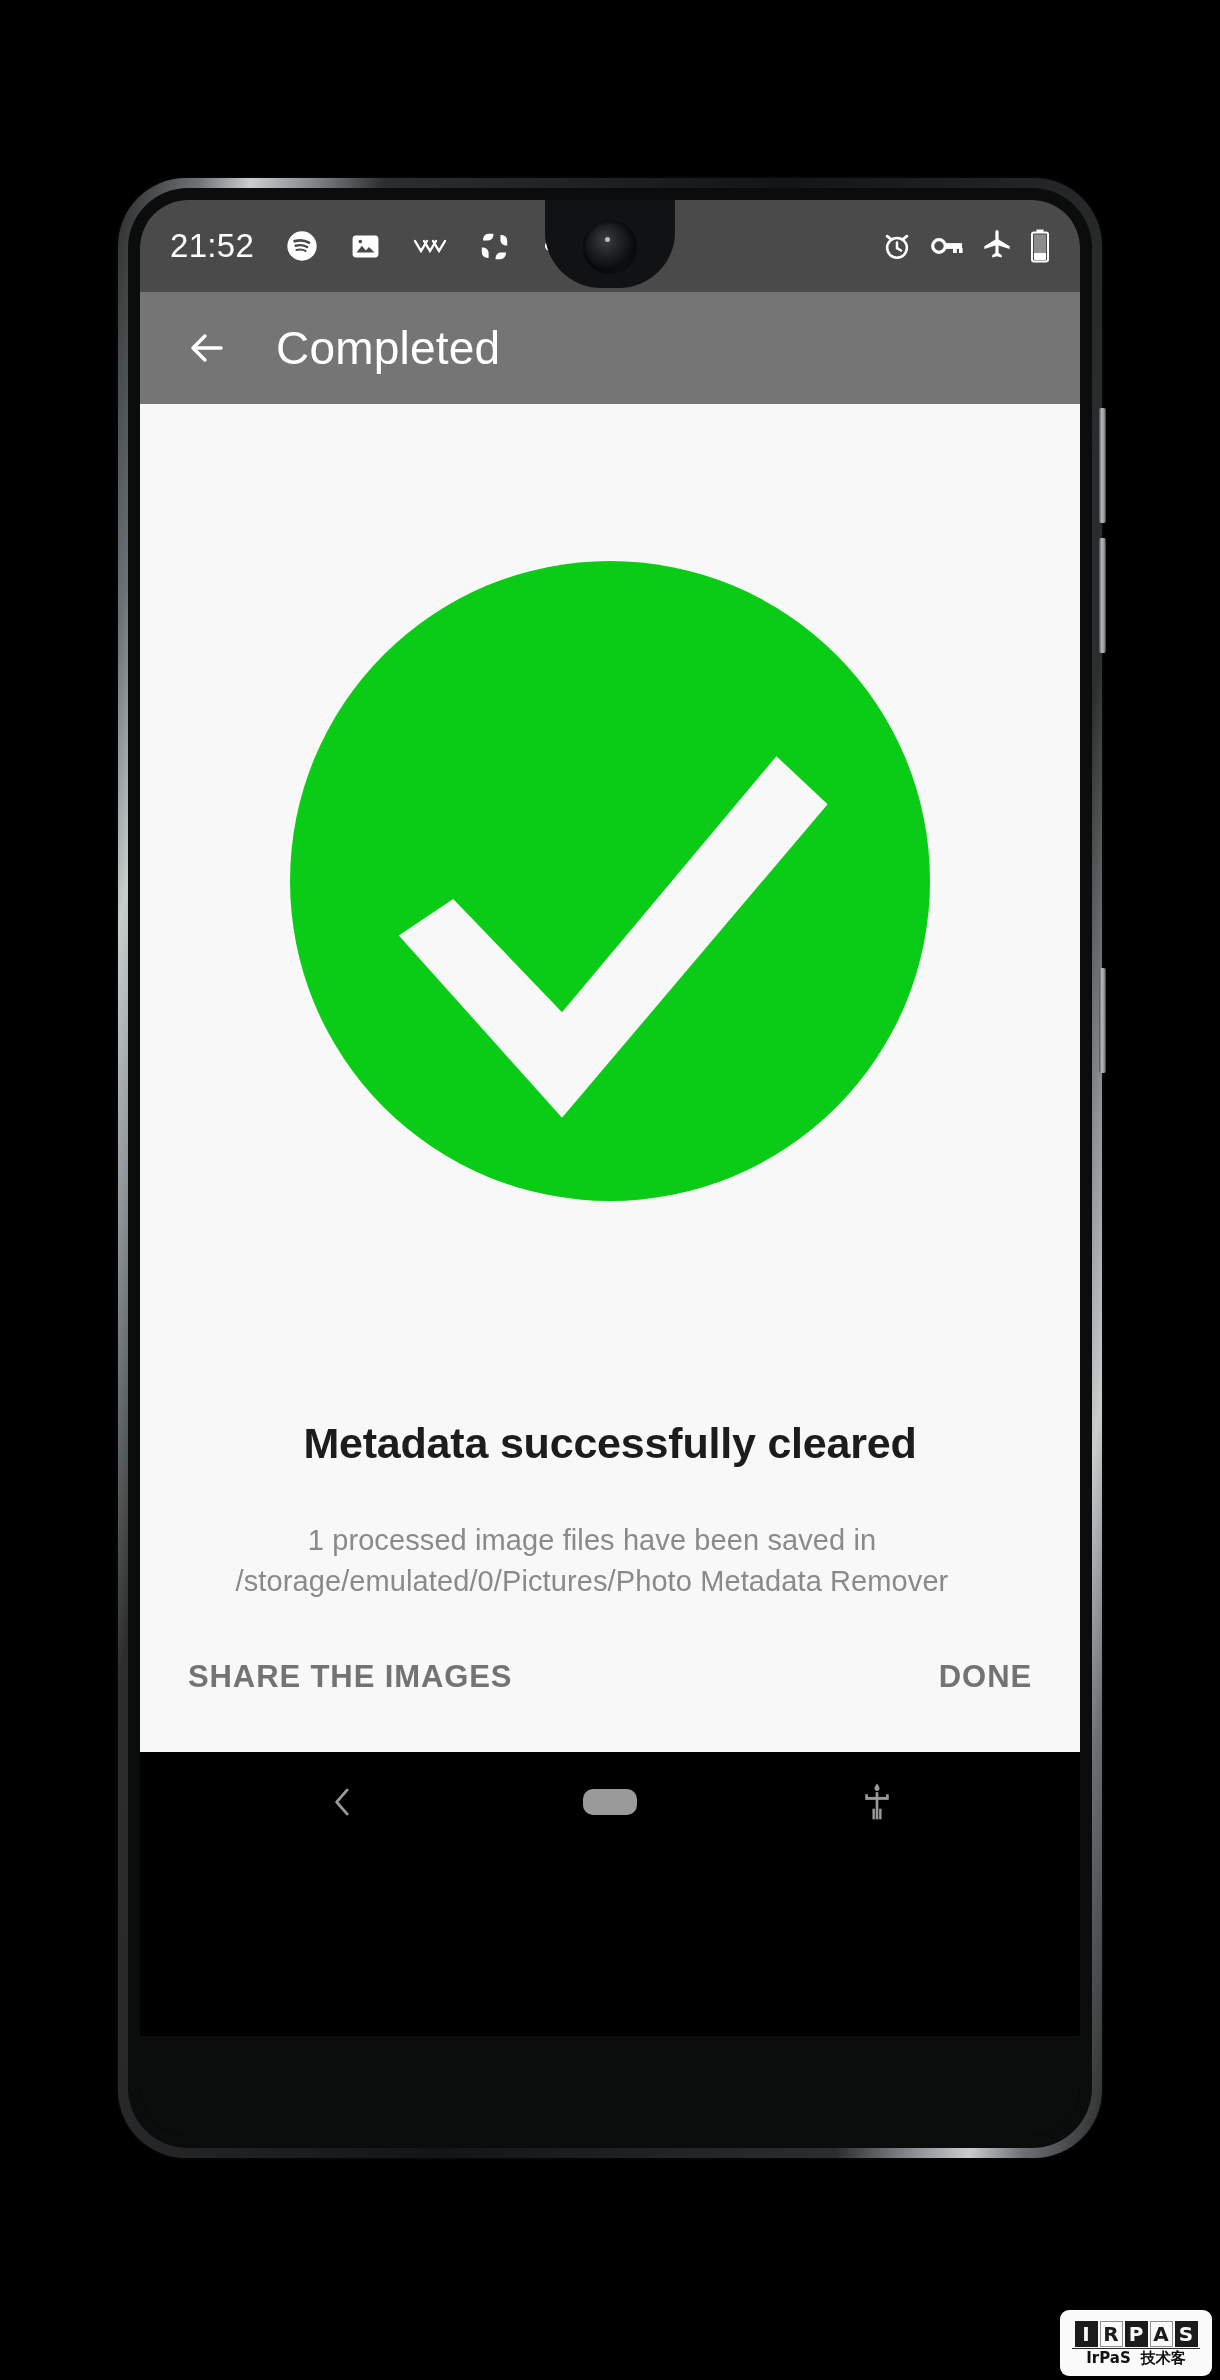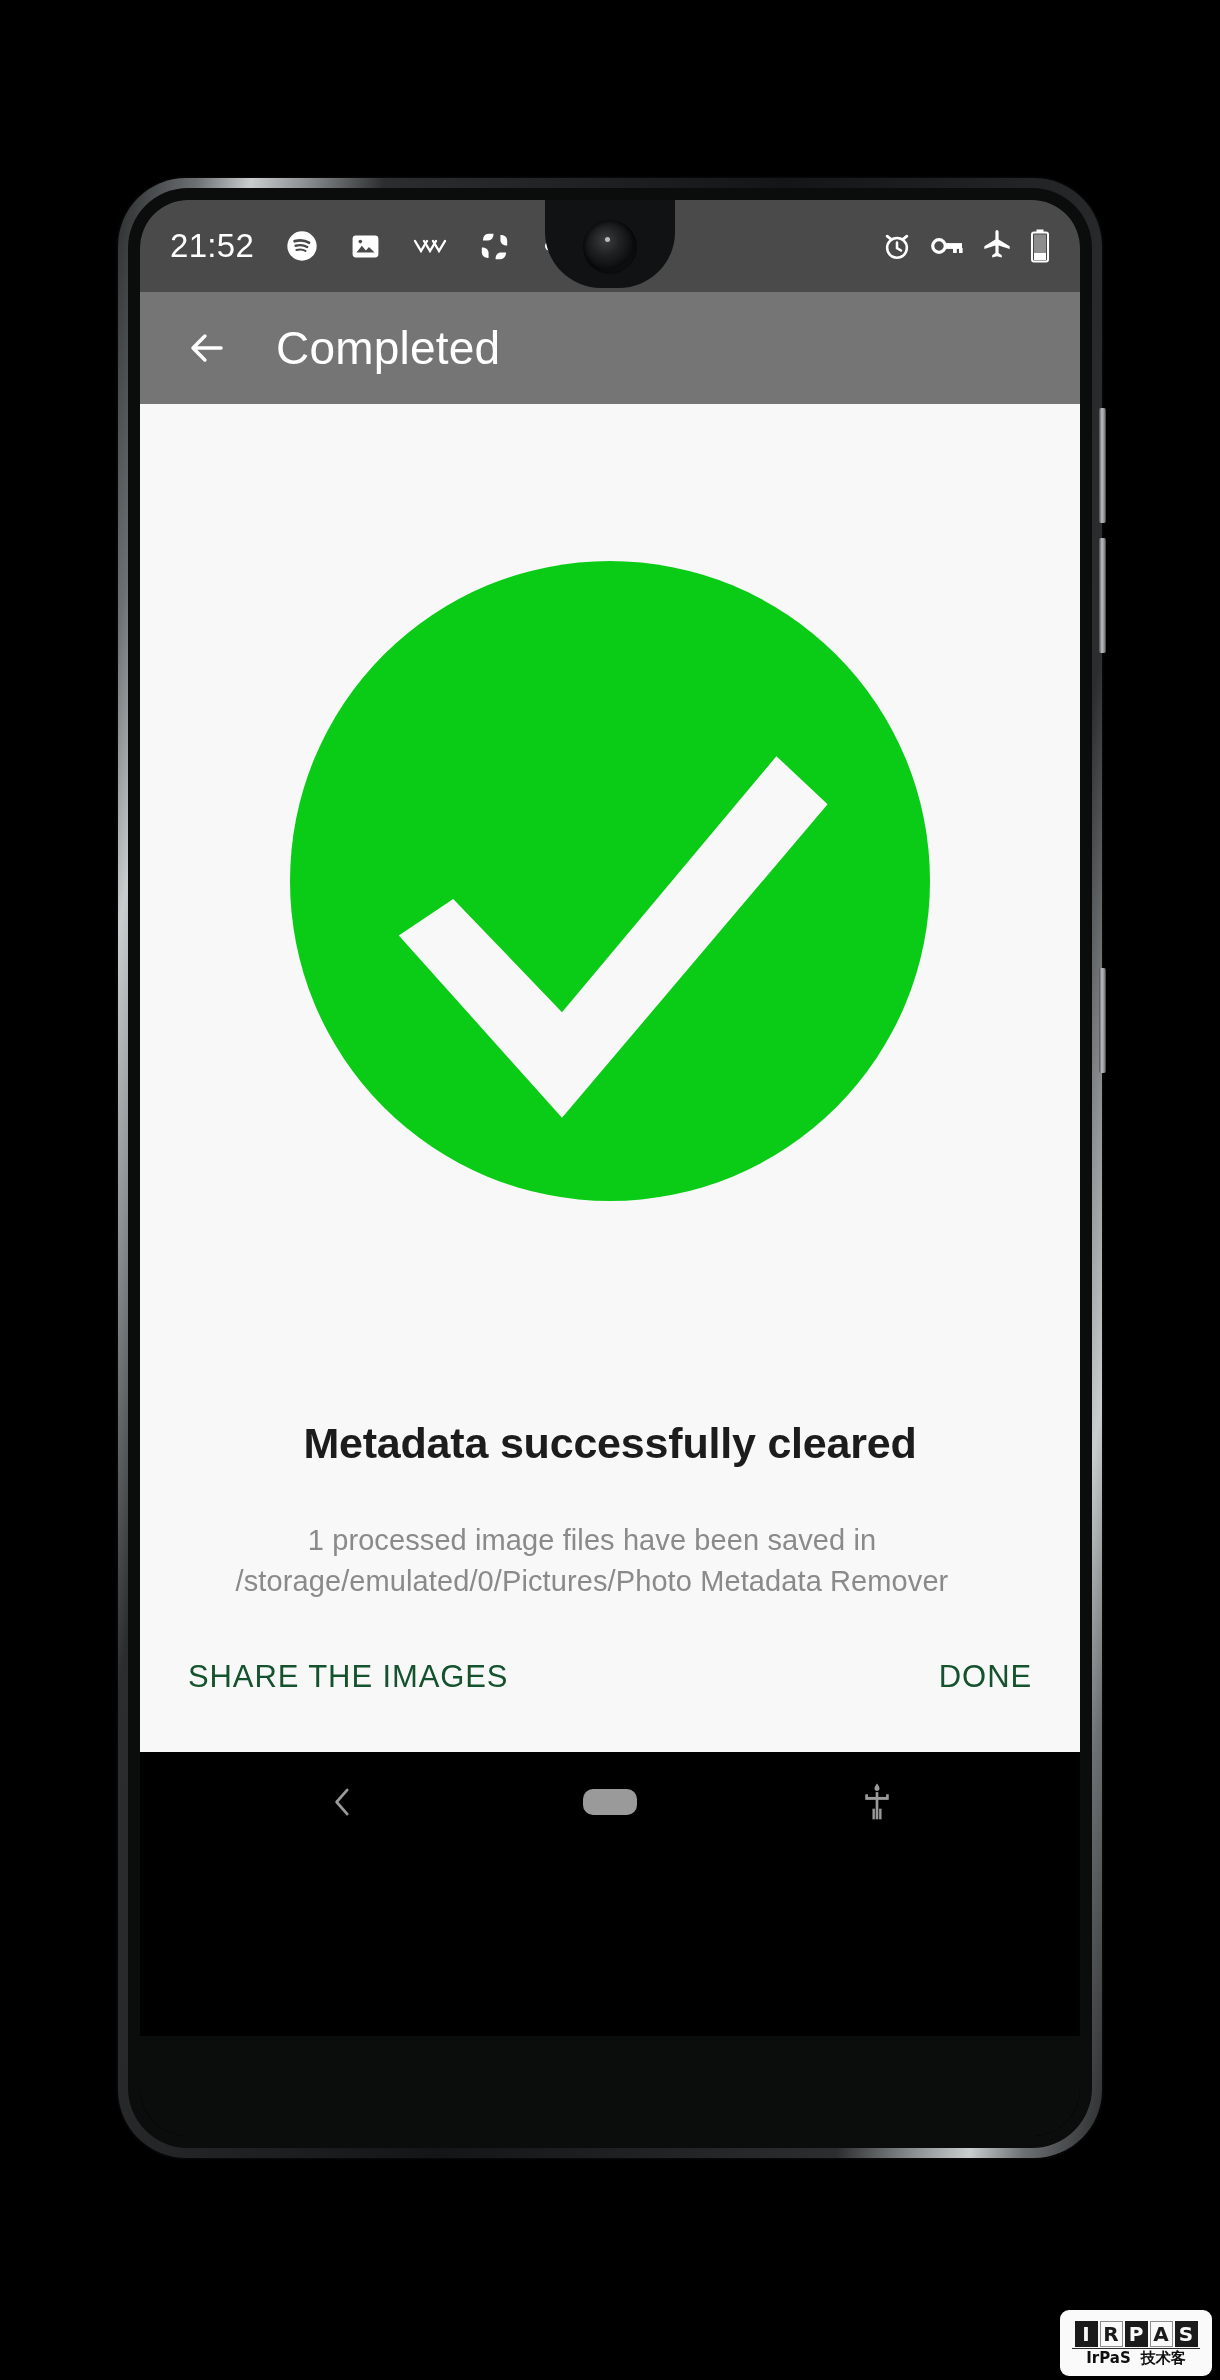--- a/index.html
+++ b/index.html
@@ -198,23 +198,23 @@
   }
   #action-row {
     display: flex;
     align-items: center;
     justify-content: space-between;
     padding: 0 42px 0 42px;
     height: 150px;
     margin-top: auto;
   }
   .text-button {
-    color: #14532d;
+    color: #737373;
     font-size: 31px;
-    font-weight: 400;
+    font-weight: 700;
     letter-spacing: 0.9px;
     cursor: pointer;
     background: none;
     border: none;
     padding: 12px 6px;
     font-family: "Liberation Sans", sans-serif;
   }
 
   
   #nav-bar {

